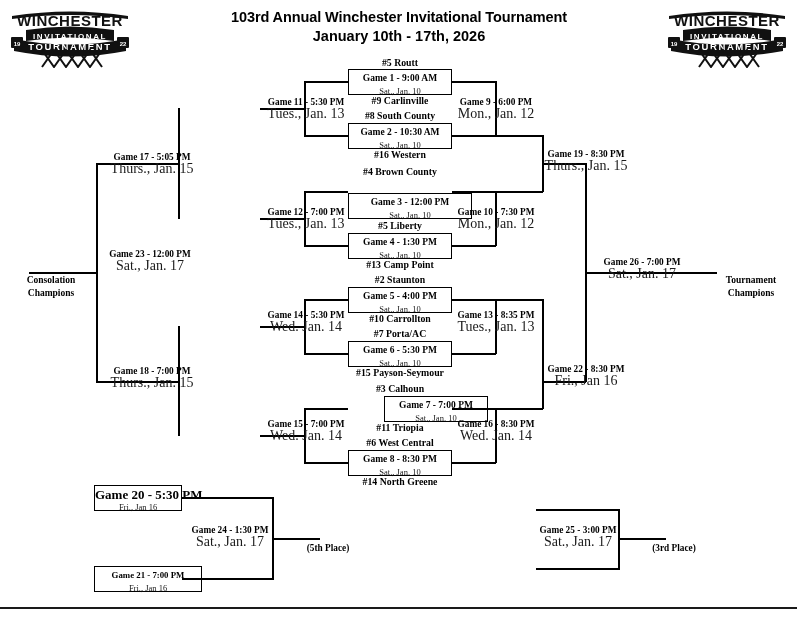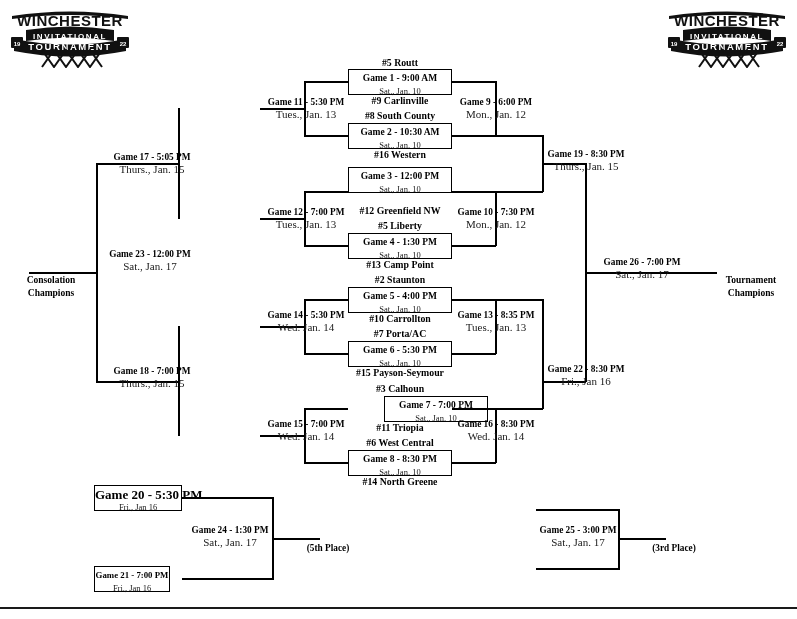--- a/index.html
+++ b/index.html
@@ -43,21 +43,21 @@
   .team{
     position:absolute;text-align:center;font-size:9.8px;font-weight:bold;
     line-height:12px;white-space:nowrap;
   }
 
   
   .glabel{
     position:absolute;text-align:center;white-space:nowrap;
   }
   .glabel .g-title{font-size:9.3px;font-weight:bold;line-height:12px;}
-  .glabel .g-date{font-size:11px;line-height:12px;color:#1a1a1a;}
+  .glabel .g-date{font-size:14px;line-height:12px;color:#1a1a1a;}
 
   .champ{
     position:absolute;text-align:center;font-size:9.5px;font-weight:bold;
     line-height:13px;white-space:nowrap;
   }
   .place{
     position:absolute;text-align:center;font-size:9.3px;font-weight:bold;
     line-height:12px;white-space:nowrap;
   }
 
@@ -104,20 +104,22 @@
         <text x="117" y="39.5" font-family="Liberation Sans, sans-serif" font-size="6" font-weight="bold" fill="#fff" text-anchor="middle">22</text>
       </g>
       <g stroke="#111" stroke-width="2" fill="none">
         <path d="M36 44 L48 61 L60 44 L72 61 L84 44 L96 61"></path>
         <path d="M36 61 L48 44 L60 61 L72 44 L84 61 L96 44"></path>
       </g>
     </svg>
   </div>
 
   <div class="title-block">
+    <div class="title-l1">103rd Annual Winchester Invitational Tournament</div>
+    <div class="title-l2">January 10th - 17th, 2026</div>
   </div>
 
   <div class="team" style="left:330px;top:57px;width:140px;">#5 Routt</div>
   <div class="team" style="left:330px;top:95px;width:140px;">#9 Carlinville</div>
   <div class="team" style="left:330px;top:110px;width:140px;">#8 South County</div>
   <div class="team" style="left:330px;top:149px;width:140px;">#16 Western</div>
 
   <div class="team" style="left:330px;top:166px;width:140px;">#4 Brown County</div>
   <div class="team" style="left:330px;top:205px;width:140px;">#12 Greenfield NW</div>
   <div class="team" style="left:330px;top:220px;width:140px;">#5 Liberty</div>
@@ -134,21 +136,21 @@
   <div class="team" style="left:330px;top:476px;width:140px;">#14 North Greene</div>
 
   <div class="gamebox" style="left:348px;top:69px;width:104px;height:26px;">
     <div class="g-title">Game 1 -  9:00 AM</div>
     <div class="g-date">Sat., Jan. 10</div>
   </div>
   <div class="gamebox" style="left:348px;top:123px;width:104px;height:26px;">
     <div class="g-title">Game 2  - 10:30 AM</div>
     <div class="g-date">Sat., Jan. 10</div>
   </div>
-  <div class="gamebox" style="left:348px;top:167px;width:104px;height:26px;">
+  <div class="gamebox" style="left:348px;top:193px;width:124px;height:26px;">
     <div class="g-title">Game 3 - 12:00 PM</div>
     <div class="g-date">Sat., Jan. 10</div>
   </div>
   <div class="gamebox" style="left:348px;top:233px;width:104px;height:26px;">
     <div class="g-title">Game 4 - 1:30 PM</div>
     <div class="g-date">Sat., Jan. 10</div>
   </div>
   <div class="gamebox" style="left:348px;top:287px;width:104px;height:26px;">
     <div class="g-title">Game 5 - 4:00 PM</div>
     <div class="g-date">Sat., Jan. 10</div>
@@ -286,21 +288,21 @@
   </div>
   <div class="champ" style="left:8px;top:274px;width:86px;">
     <div>Consolation</div>
     <div>Champions</div>
   </div>
 
   <div class="gamebox" style="left:94px;top:485px;width:88px;height:26px;">
     <div class="g-title" style="font-size:13px;">Game 20 - 5:30 PM</div>
     <div class="g-date">Fri., Jan 16</div>
   </div>
-  <div class="gamebox" style="left:94px;top:566px;width:76px;height:26px;">
+  <div class="gamebox" style="left:94px;top:566px;width:108px;height:26px;">
     <div class="g-title" style="font-size:8.8px;">Game 21 - 7:00 PM</div>
     <div class="g-date">Fri., Jan 16</div>
   </div>
   <div class="hline" style="left:182px;top:497px;width:92px;"></div>
   <div class="hline" style="left:182px;top:578px;width:92px;"></div>
   <div class="vline" style="left:272px;top:497px;height:82px;"></div>
   <div class="hline" style="left:272px;top:538px;width:48px;"></div>
   <div class="glabel" style="left:178px;top:524px;width:104px;">
     <div class="g-title">Game 24 - 1:30 PM</div>
     <div class="g-date">Sat., Jan. 17</div>

